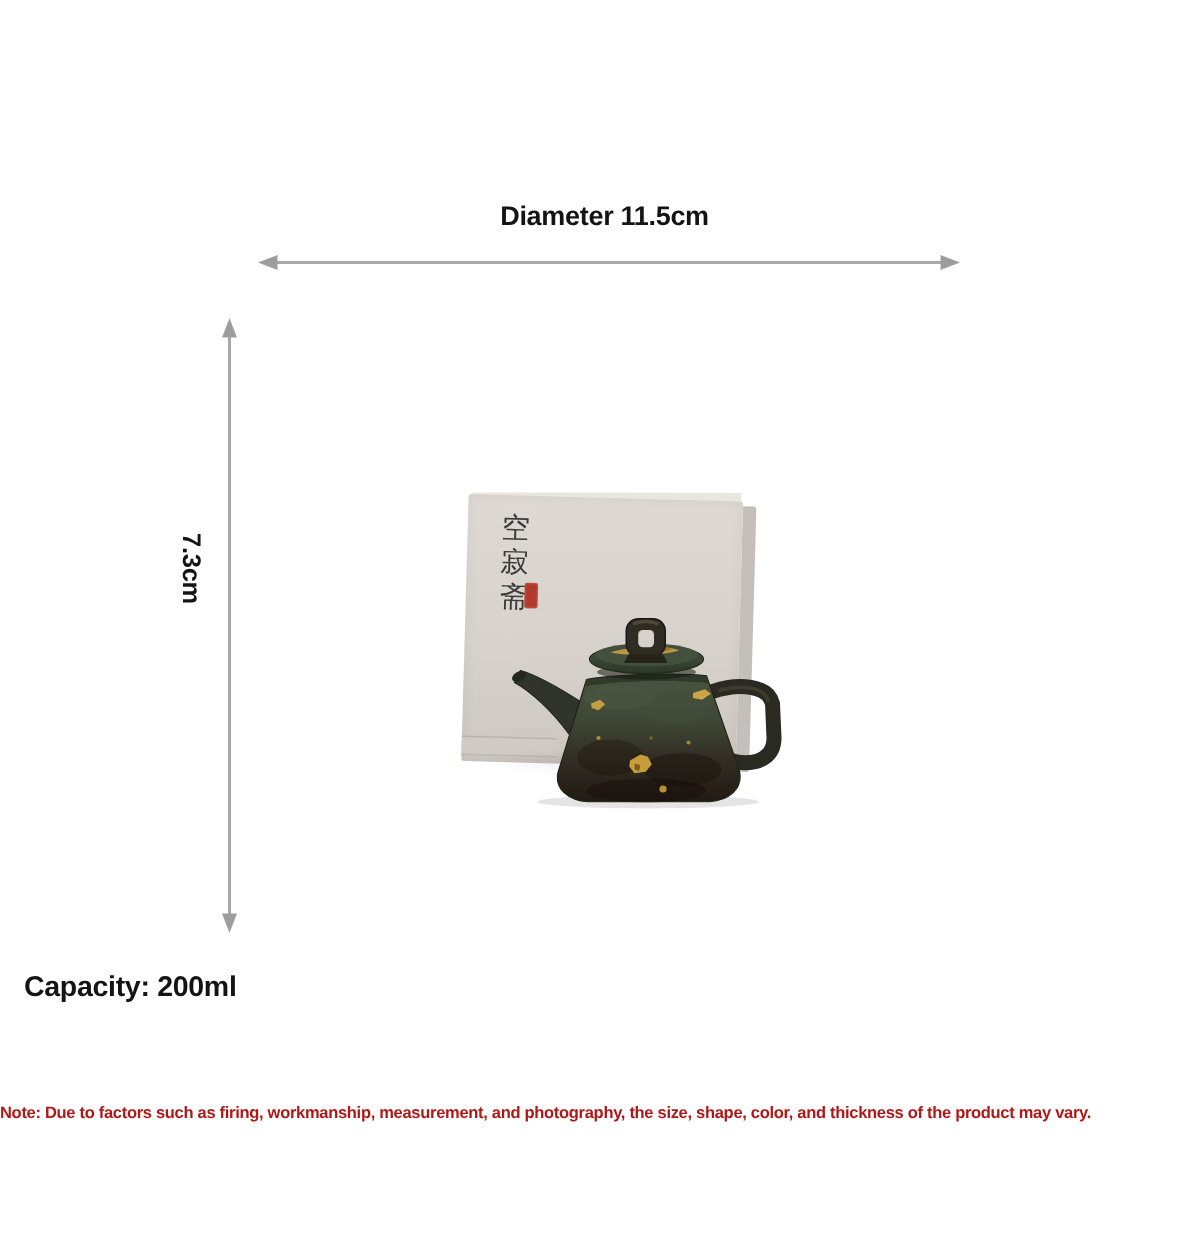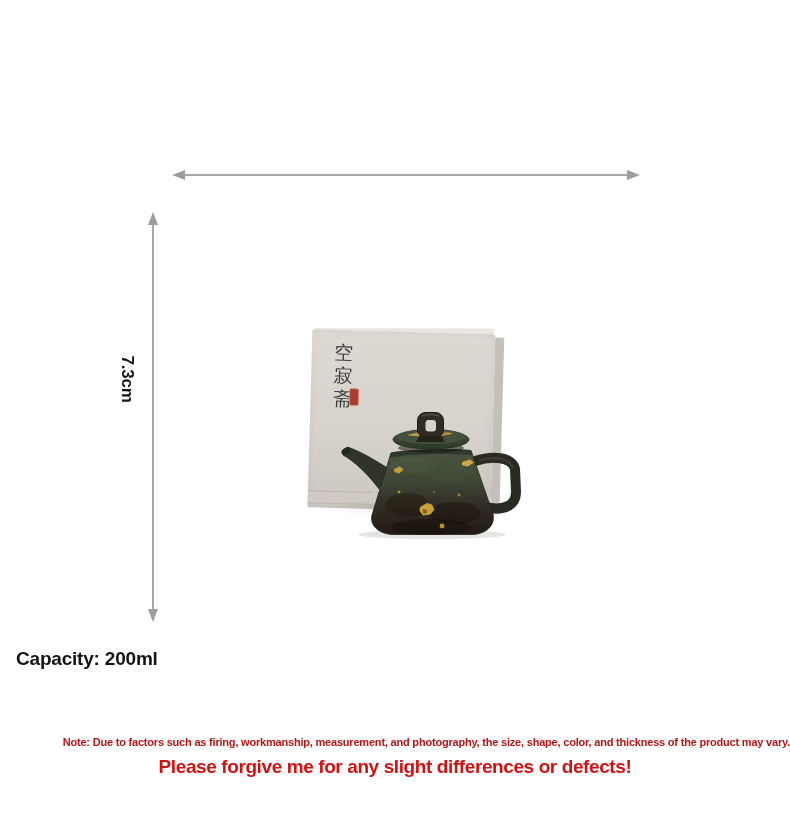--- a/index.html
+++ b/index.html
@@ -43,33 +43,34 @@
   .box-chars{position:absolute;left:14px;top:19px;width:36px;display:flex;flex-direction:column;
     align-items:center;gap:4px;font-family:"DejaVu Serif",serif;font-size:19px;line-height:1;
     color:#3b3b3b;}
   .box-seal{position:absolute;left:39px;top:64px;width:9px;height:17px;background:#b23a2d;
     border-radius:1.5px;box-shadow:inset 0 0 1.5px rgba(255,240,230,.45);}
   .box-shadow{position:absolute;left:20px;top:180px;width:190px;height:16px;
     background:radial-gradient(ellipse at center,rgba(0,0,0,.10),rgba(0,0,0,0) 70%);filter:blur(2px);}
   .teapot{position:absolute;left:35px;top:85px;}
   
   .disclaimer{
-    position:absolute;left:0;right:0;top:736px;text-align:right;white-space:nowrap;
+    position:absolute;left:0;right:0;top:736px;text-align:left;white-space:nowrap;
     font-size:11px;font-weight:bold;color:#b11717;letter-spacing:-0.2px;
   }
   .apology{
     position:absolute;left:0;right:0;top:756px;text-align:center;
     font-size:19px;font-weight:bold;color:#d01212;letter-spacing:-0.4px;
   }
 </style>
 </head>
 <body>
 
 <div class="canvas">
 
+  <div class="diameter-label">Diameter 11.5cm</div>
   <div class="h-line"></div>
   <div class="ah ah-left"></div>
   <div class="ah ah-right"></div>
 
   <div class="v-line"></div>
   <div class="ah ah-up"></div>
   <div class="ah ah-down"></div>
   <div class="height-label">7.3cm</div>
 
   <div class="photo">
@@ -147,15 +148,14 @@
         <circle cx="64" cy="87" r="1.4" fill="#bd9733" opacity="0.9"></circle>
         <circle cx="124" cy="90" r="1.4" fill="#bd9733" opacity="0.8"></circle>
         <circle cx="99" cy="87" r="1.1" fill="#8f7427" opacity="0.8"></circle>
       </g>
     </svg>
   </div>
 
   <div class="capacity-label">Capacity: 200ml</div>
 
   <div class="disclaimer">Note: Due to factors such as firing, workmanship, measurement, and photography, the size, shape, color, and thickness of the product may vary.</div>
-  <div class="apology">Please forgive me for any slight differences or defects!</div>
 
 </div>
 
 </body></html>

